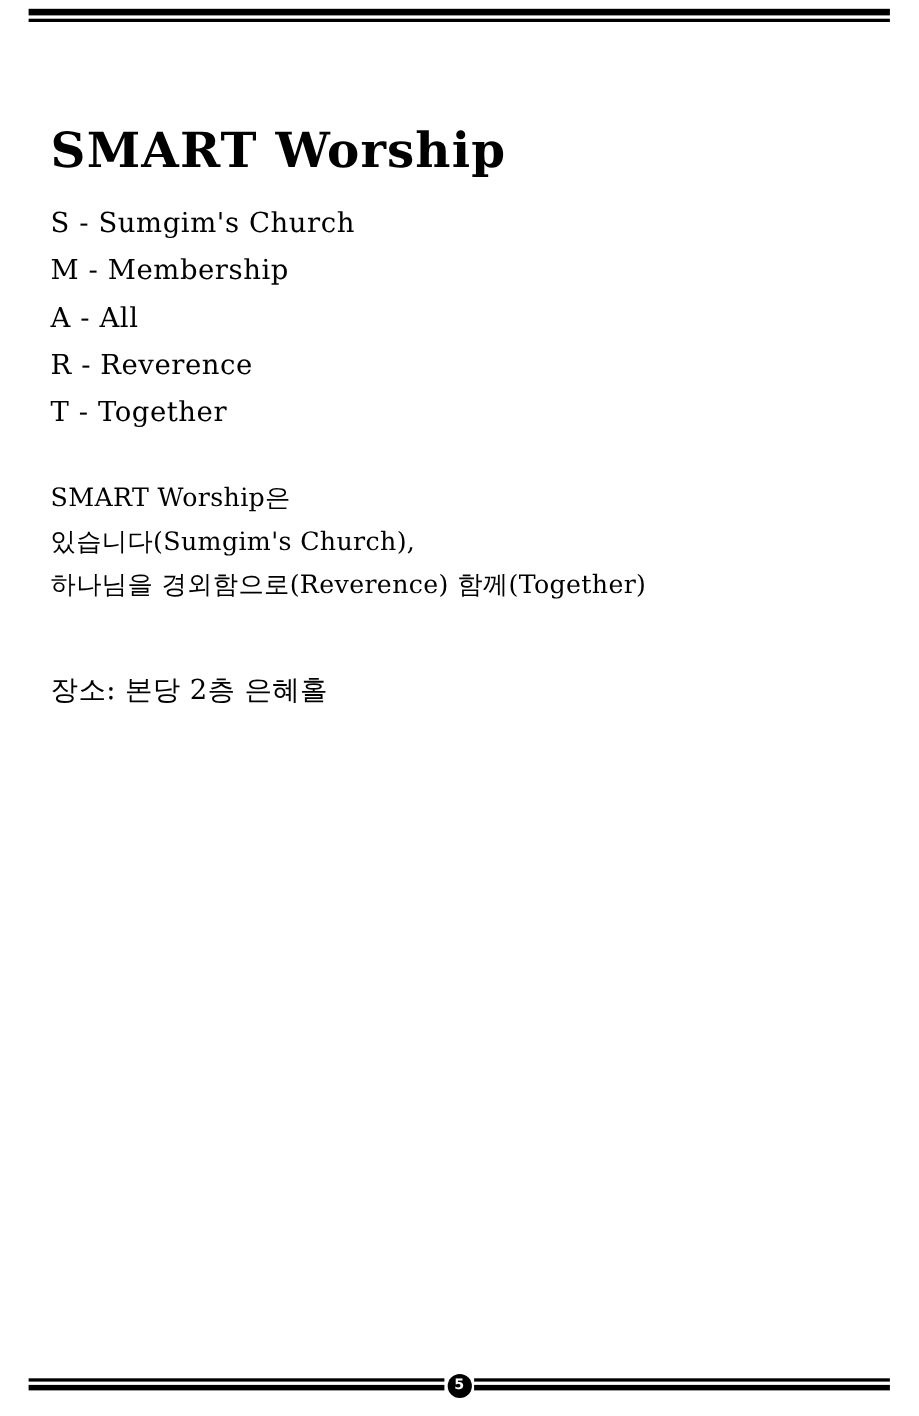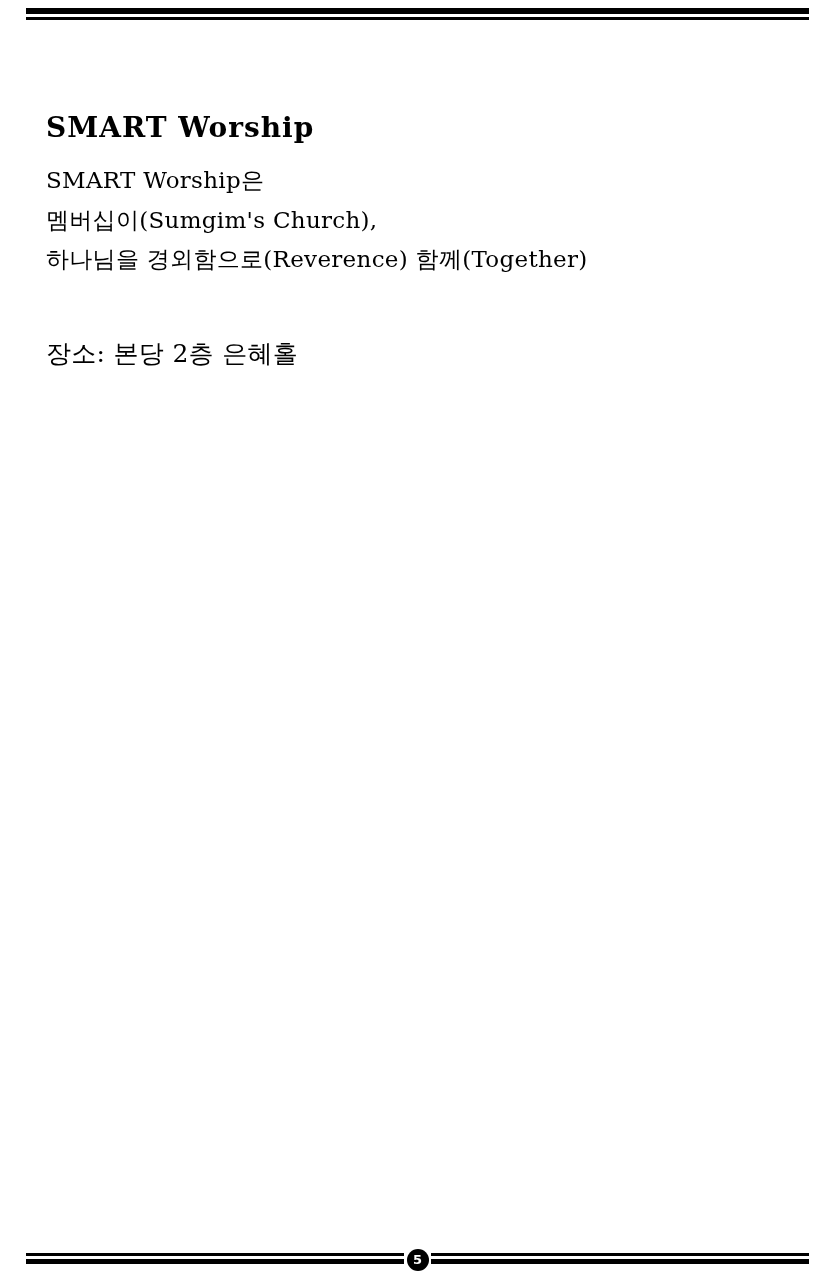--- a/index.html
+++ b/index.html
@@ -41,21 +41,21 @@
   .content {
     position: absolute;
     left: 46px;
     top: 110px;
     right: 40px;
   }
 
   .doc-title {
     font-family: "DejaVu Serif", serif;
     font-weight: bold;
-    font-size: 28px;
+    font-size: 44px;
     letter-spacing: 1px;
     line-height: 1.25;
     margin: 0 0 16px 0;
     white-space: pre;
   }
 
   .acronym-list {
     margin: 0 0 38px 0;
     padding: 0;
     list-style: none;
@@ -140,24 +140,31 @@
 
 <div class="top-rule">
   <div class="bar-thick"></div>
   <div class="bar-thin"></div>
 </div>
 
 <div class="content">
 
   <h1 class="doc-title">SMART Worship</h1>
 
+  <ul class="acronym-list">
+    <li>S - Sumgim's Church</li>
+    <li>M - Membership</li>
+    <li>A - All</li>
+    <li>R - Reverence</li>
+    <li>T - Together</li>
+  </ul>
 
   <div class="para">
     <p>SMART Worship은</p>
-    <p>멤버십이(Sumgim's Church),</p>
+    <p>있습니다(Sumgim's Church),</p>
     <p>하나님을 경외함으로(Reverence) 함께(Together)</p>
   </div>
 
   <div class="spacer-block"></div>
 
   <ul class="info-list">
     <li>장소: 본당 2층 은혜홀</li>
   </ul>
 
 </div>

